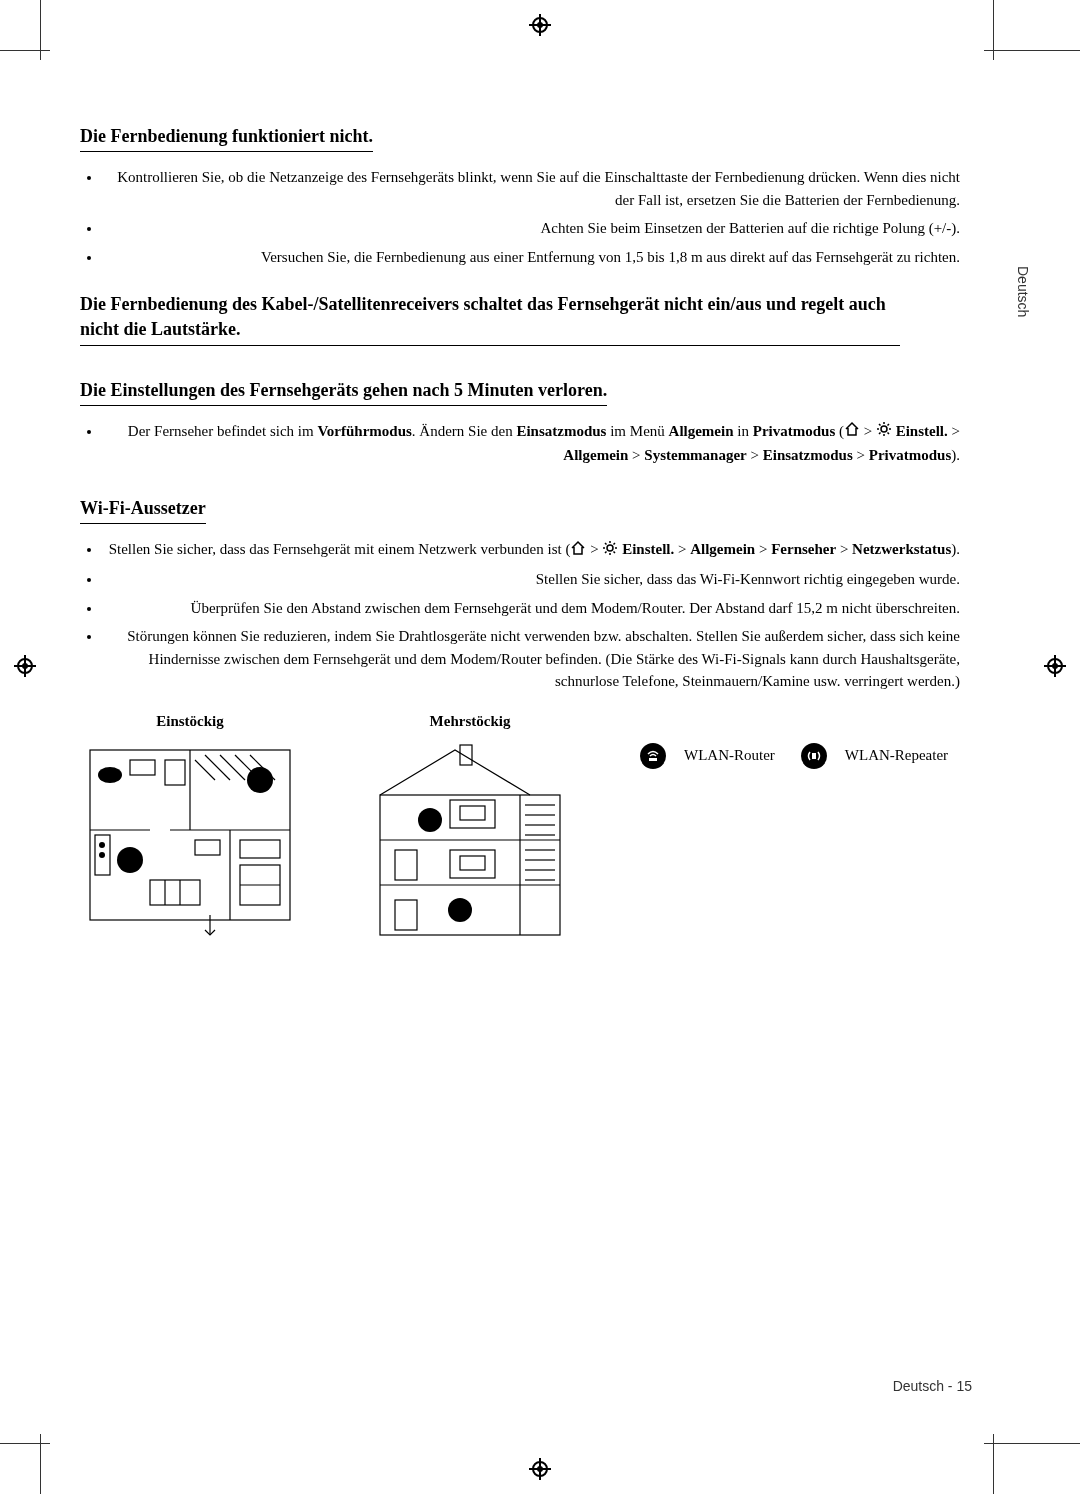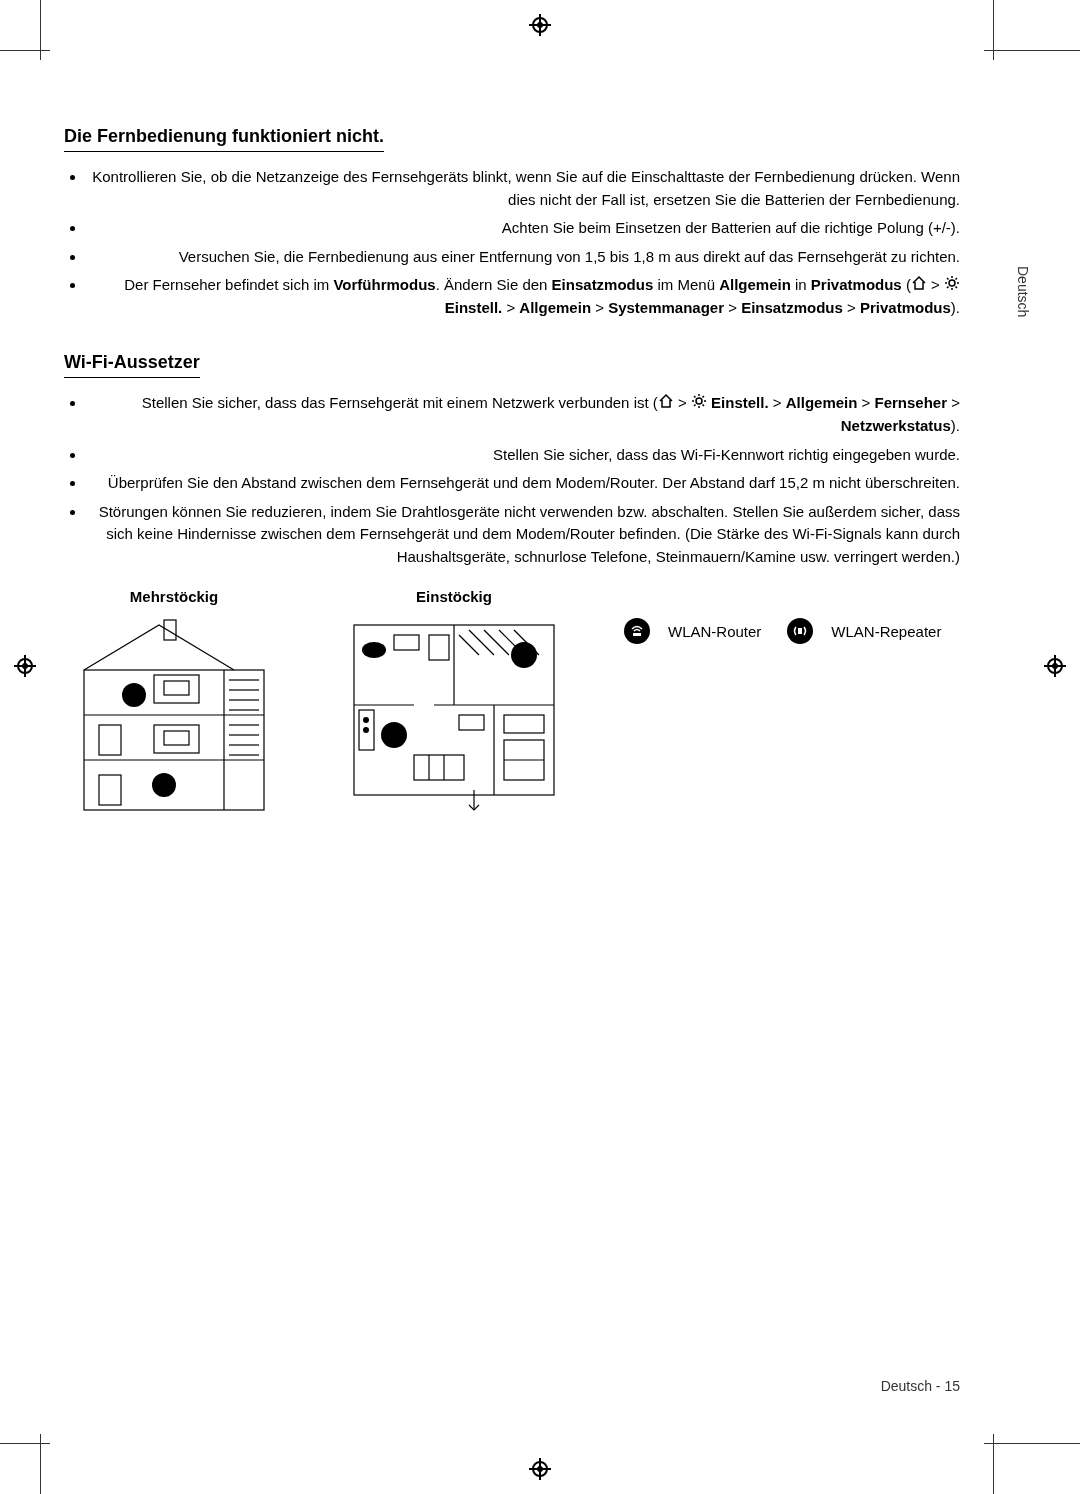--- a/index.html
+++ b/index.html
@@ -7,22 +7,23 @@
     padding: 0;
     font-family: Arial, Helvetica, sans-serif;
     background: #fff;
     color: #000;
     width: 1080px;
     height: 1494px;
     position: relative;
     box-sizing: border-box;
   }
   .page {
-    padding: 100px 120px 60px 64px;
+    padding: 100px 120px 60px 80px;
     box-sizing: border-box;
+    font-family: Liberation Serif, serif;
   }
   .crop-top { position:absolute; top:0; left:40px; height:60px; border-left:1px solid #333; }
   .crop-top-right { position:absolute; top:0; right:86px; height:60px; border-left:1px solid #333; }
   .crop-top-hz { position:absolute; top:50px; left:0; width:50px; border-top:1px solid #333; }
   .crop-top-hz-r { position:absolute; top:50px; right:0; width:96px; border-top:1px solid #333; }
   .crop-bot { position:absolute; bottom:0; left:40px; height:60px; border-left:1px solid #333; }
   .crop-bot-right { position:absolute; bottom:0; right:86px; height:60px; border-left:1px solid #333; }
   .crop-bot-hz { position:absolute; bottom:50px; left:0; width:50px; border-top:1px solid #333; }
   .crop-bot-hz-r { position:absolute; bottom:50px; right:0; width:96px; border-top:1px solid #333; }
   .reg-mark { width:22px; height:22px; position:relative; }
@@ -54,21 +55,21 @@
   li { font-size: 15px; line-height: 1.5; margin-bottom: 6px; }
   b { font-weight: bold; }
   .inline-icon { display:inline-block; vertical-align:middle; }
   .diagram-row { display:flex; gap:60px; margin-top:20px; align-items:flex-start; }
   .diagram-col { text-align:center; }
   .diagram-col .caption { font-weight:bold; font-size:15px; margin-bottom:10px; }
   .diagram-box { width:220px; height:200px; position:relative; }
   .legend { display:flex; flex-direction:row; gap:26px; padding-top:30px; }
   .legend-row { display:flex; align-items:center; gap:18px; font-size:15px; }
   .legend-icon { width:26px; height:26px; background:#000; border-radius:50%; display:flex; align-items:center; justify-content:center; }
-  .footer { position:absolute; bottom:100px; right:120px; font-size:14px; color:#333; }
+  .footer { position:absolute; bottom:100px; right:108px; font-size:14px; color:#333; }
   .svg-floorplan line, .svg-floorplan rect, .svg-floorplan polyline, .svg-floorplan polygon, .svg-floorplan path { stroke:#000; fill:none; stroke-width:1.2; }
   .svg-house line, .svg-house rect, .svg-house polyline, .svg-house polygon, .svg-house path { stroke:#000; fill:none; stroke-width:1.2; }
 </style>
 </head>
 <body>
 
 <div class="crop-top"></div>
 <div class="crop-top-right"></div>
 <div class="crop-top-hz"></div>
 <div class="crop-top-hz-r"></div>
@@ -98,21 +99,23 @@
 
 <div class="page">
 
   <h3 class="section">Die Fernbedienung funktioniert nicht.</h3>
   <ul>
     <li>Kontrollieren Sie, ob die Netzanzeige des Fernsehgeräts blinkt, wenn Sie auf die Einschalttaste der Fernbedienung drücken. Wenn dies nicht der Fall ist, ersetzen Sie die Batterien der Fernbedienung.</li>
     <li>Achten Sie beim Einsetzen der Batterien auf die richtige Polung (+/-).</li>
     <li>Versuchen Sie, die Fernbedienung aus einer Entfernung von 1,5 bis 1,8 m aus direkt auf das Fernsehgerät zu richten.</li>
   </ul>
 
-
+  <h3 class="section" style="display:block; max-width:820px;">Die Fernbedienung des Kabel-/Satellitenreceivers schaltet das Fernsehgerät nicht ein/aus und regelt auch nicht die Lautstärke.</h3>
+
+  <h3 class="section">Die Einstellungen des Fernsehgeräts gehen nach 5 Minuten verloren.</h3>
   <ul>
     <li>
       <span>Der Fernseher befindet sich im </span><b>Vorführmodus</b><span>. Ändern Sie den </span><b>Einsatzmodus</b><span> im Menü </span><b>Allgemein</b><span> in </span><b>Privatmodus</b><span> (</span><span class="inline-icon"><svg width="16" height="16" viewBox="0 0 16 16">
             <path d="M2 8 L8 2 L14 8 M4 7 V14 H12 V7" stroke="#000" stroke-width="1.5" fill="none"></path>
           </svg></span><span> &gt; </span><span class="inline-icon"><svg width="16" height="16" viewBox="0 0 16 16">
             <circle cx="8" cy="8" r="3" stroke="#000" stroke-width="1.5" fill="none"></circle>
             <path d="M8 1v2M8 13v2M1 8h2M13 8h2M3 3l1.5 1.5M11.5 11.5L13 13M3 13l1.5-1.5M11.5 4.5L13 3" stroke="#000" stroke-width="1.5"></path>
           </svg></span> <b>Einstell.</b><span> &gt; </span><b>Allgemein</b><span> &gt; </span><b>Systemmanager</b><span> &gt; </span><b>Einsatzmodus</b><span> &gt; </span><b>Privatmodus</b><span>).</span>
     </li>
   </ul>
@@ -127,20 +130,63 @@
             <path d="M8 1v2M8 13v2M1 8h2M13 8h2M3 3l1.5 1.5M11.5 11.5L13 13M3 13l1.5-1.5M11.5 4.5L13 3" stroke="#000" stroke-width="1.5"></path>
           </svg></span> <b>Einstell.</b><span> &gt; </span><b>Allgemein</b><span> &gt; </span><b>Fernseher</b><span> &gt; </span><b>Netzwerkstatus</b><span>).</span>
     </li>
     <li>Stellen Sie sicher, dass das Wi-Fi-Kennwort richtig eingegeben wurde.</li>
     <li>Überprüfen Sie den Abstand zwischen dem Fernsehgerät und dem Modem/Router. Der Abstand darf 15,2 m nicht überschreiten.</li>
     <li>Störungen können Sie reduzieren, indem Sie Drahtlosgeräte nicht verwenden bzw. abschalten. Stellen Sie außerdem sicher, dass sich keine Hindernisse zwischen dem Fernsehgerät und dem Modem/Router befinden. (Die Stärke des Wi-Fi-Signals kann durch Haushaltsgeräte, schnurlose Telefone, Steinmauern/Kamine usw. verringert werden.)</li>
   </ul>
 
   <div class="diagram-row">
     <div class="diagram-col">
+      <div class="caption">Einstöckig</div>
+      <div class="diagram-box">
+        <svg class="svg-floorplan" viewBox="0 0 220 200" width="220" height="200">
+          <rect x="10" y="10" width="200" height="170"></rect>
+          <line x1="110" y1="10" x2="110" y2="90"></line>
+          <line x1="10" y1="90" x2="70" y2="90"></line>
+          <line x1="90" y1="90" x2="210" y2="90"></line>
+          <line x1="150" y1="90" x2="150" y2="180"></line>
+
+          <ellipse cx="30" cy="35" rx="12" ry="8"></ellipse>
+          <rect x="50" y="20" width="25" height="15"></rect>
+          <rect x="85" y="20" width="20" height="25"></rect>
+
+          <line x1="115" y1="20" x2="135" y2="40"></line>
+            <line x1="125" y1="15" x2="150" y2="40"></line>
+            <line x1="140" y1="15" x2="165" y2="40"></line>
+            <line x1="155" y1="15" x2="180" y2="40"></line>
+            <line x1="170" y1="15" x2="195" y2="40"></line>
+
+          <rect x="15" y="95" width="15" height="40"></rect>
+          <circle cx="22" cy="105" r="3"></circle>
+            <circle cx="22" cy="115" r="3"></circle>
+
+          <rect x="115" y="100" width="25" height="15"></rect>
+          <rect x="160" y="100" width="40" height="18"></rect>
+          <rect x="160" y="125" width="40" height="40"></rect>
+          <line x1="160" y1="145" x2="200" y2="145"></line>
+
+          <rect x="70" y="140" width="50" height="25"></rect>
+          <line x1="85" y1="140" x2="85" y2="165"></line>
+            <line x1="100" y1="140" x2="100" y2="165"></line>
+
+          <line x1="130" y1="175" x2="130" y2="195"></line>
+            <polyline points="125,190 130,195 135,190"></polyline>
+
+          <circle cx="180" cy="40" r="13" fill="#000"></circle>
+
+          <circle cx="50" cy="120" r="13" fill="#000"></circle>
+        </svg>
+      </div>
+    </div>
+
+    <div class="diagram-col">
       <div class="caption">Mehrstöckig</div>
       <div class="diagram-box">
         <svg class="svg-house" viewBox="0 0 220 200" width="220" height="200">
 
           <polyline points="20,55 95,10 170,55"></polyline>
           <rect x="100" y="5" width="12" height="20"></rect>
 
           <rect x="20" y="55" width="180" height="140"></rect>
           <line x1="20" y1="100" x2="200" y2="100"></line>
           <line x1="20" y1="145" x2="200" y2="145"></line>
@@ -163,63 +209,20 @@
           <rect x="90" y="110" width="45" height="28"></rect>
             <rect x="100" y="116" width="25" height="14" fill="#000"></rect>
 
           <circle cx="70" cy="80" r="12" fill="#000"></circle>
 
           <circle cx="100" cy="170" r="12" fill="#000"></circle>
         </svg>
       </div>
     </div>
 
-    <div class="diagram-col">
-      <div class="caption">Einstöckig</div>
-      <div class="diagram-box">
-        <svg class="svg-floorplan" viewBox="0 0 220 200" width="220" height="200">
-          <rect x="10" y="10" width="200" height="170"></rect>
-          <line x1="110" y1="10" x2="110" y2="90"></line>
-          <line x1="10" y1="90" x2="70" y2="90"></line>
-          <line x1="90" y1="90" x2="210" y2="90"></line>
-          <line x1="150" y1="90" x2="150" y2="180"></line>
-
-          <ellipse cx="30" cy="35" rx="12" ry="8"></ellipse>
-          <rect x="50" y="20" width="25" height="15"></rect>
-          <rect x="85" y="20" width="20" height="25"></rect>
-
-          <line x1="115" y1="20" x2="135" y2="40"></line>
-            <line x1="125" y1="15" x2="150" y2="40"></line>
-            <line x1="140" y1="15" x2="165" y2="40"></line>
-            <line x1="155" y1="15" x2="180" y2="40"></line>
-            <line x1="170" y1="15" x2="195" y2="40"></line>
-
-          <rect x="15" y="95" width="15" height="40"></rect>
-          <circle cx="22" cy="105" r="3"></circle>
-            <circle cx="22" cy="115" r="3"></circle>
-
-          <rect x="115" y="100" width="25" height="15"></rect>
-          <rect x="160" y="100" width="40" height="18"></rect>
-          <rect x="160" y="125" width="40" height="40"></rect>
-          <line x1="160" y1="145" x2="200" y2="145"></line>
-
-          <rect x="70" y="140" width="50" height="25"></rect>
-          <line x1="85" y1="140" x2="85" y2="165"></line>
-            <line x1="100" y1="140" x2="100" y2="165"></line>
-
-          <line x1="130" y1="175" x2="130" y2="195"></line>
-            <polyline points="125,190 130,195 135,190"></polyline>
-
-          <circle cx="180" cy="40" r="13" fill="#000"></circle>
-
-          <circle cx="50" cy="120" r="13" fill="#000"></circle>
-        </svg>
-      </div>
-    </div>
-
     <div class="legend">
       <div class="legend-row">
         <span class="legend-icon">
           <svg width="16" height="16" viewBox="0 0 16 16">
               <path d="M3 6 Q8 1 13 6 M5 8 Q8 5 11 8" stroke="#fff" stroke-width="1.5" fill="none"></path>
               <rect x="4" y="10" width="8" height="3" fill="#fff"></rect>
             </svg>
         </span>
         <span>WLAN-Router</span>
       </div>

